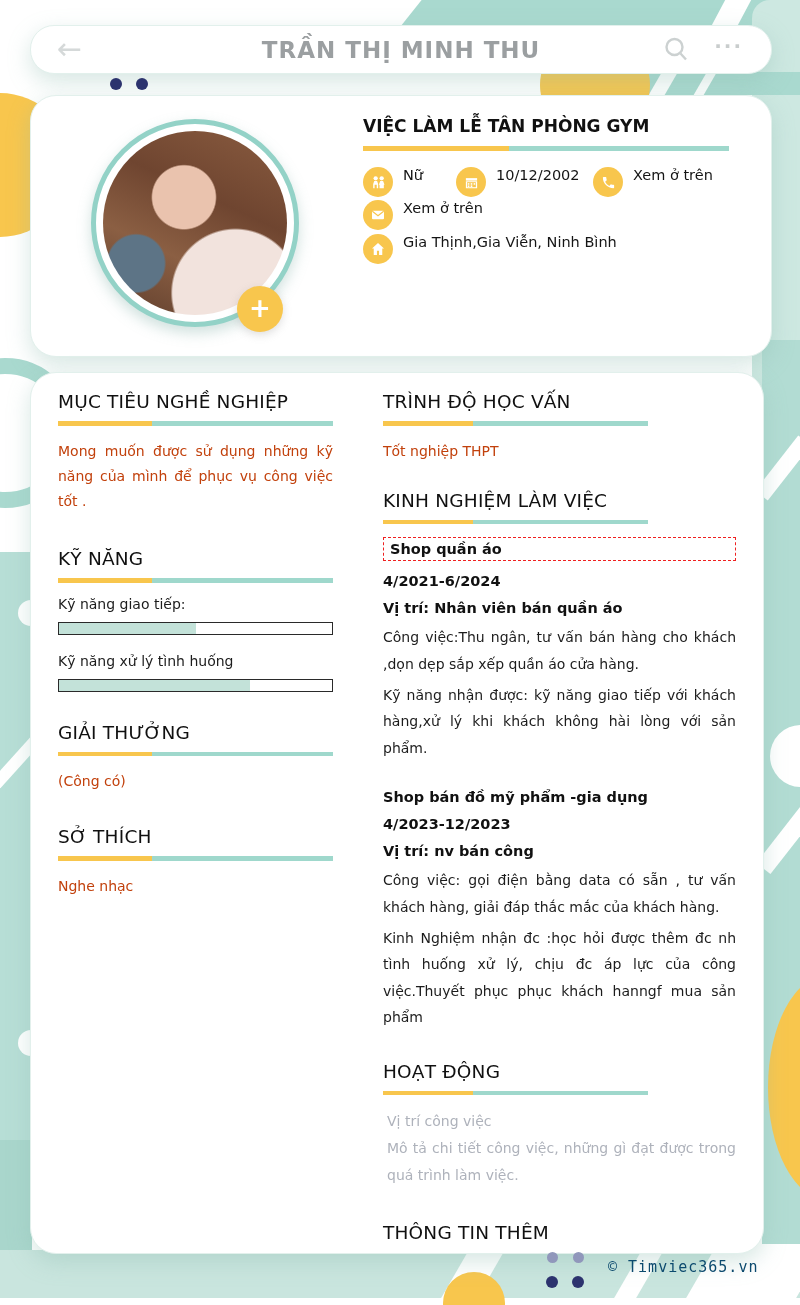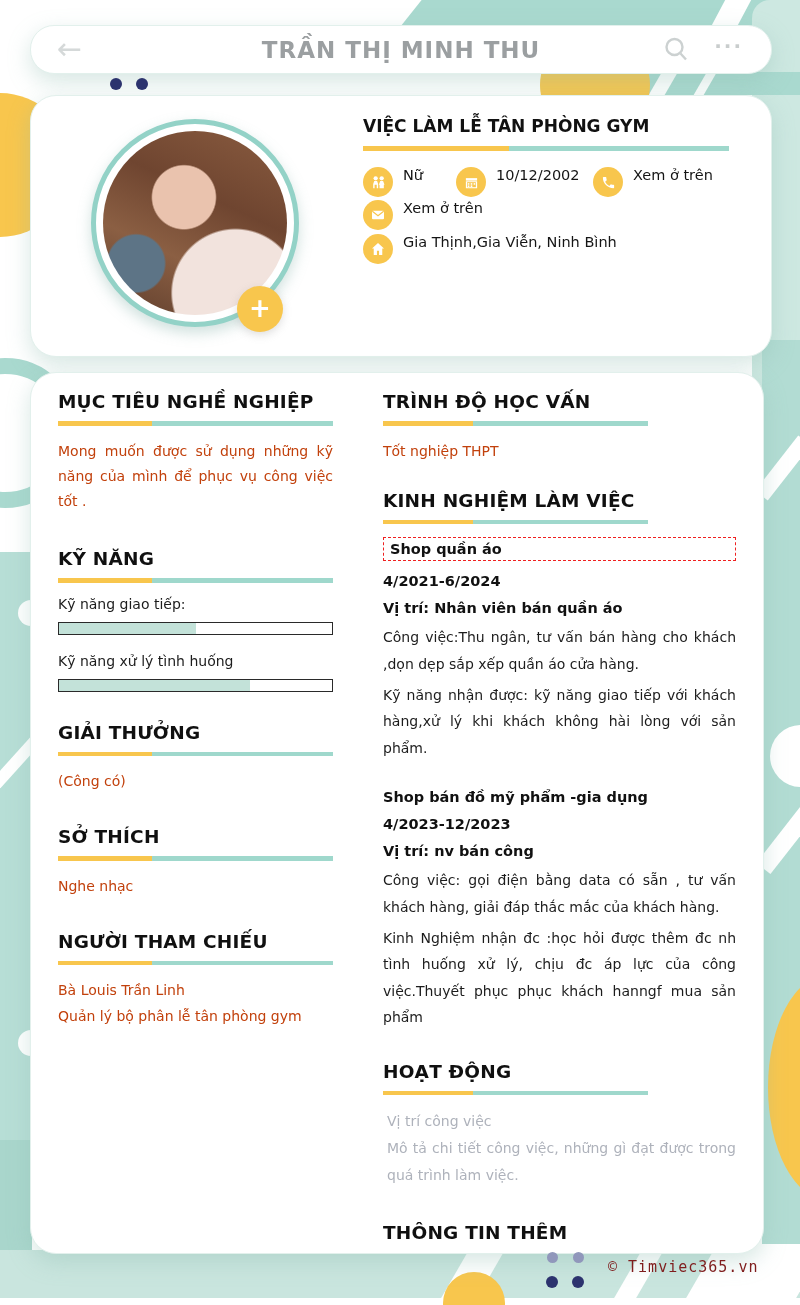--- a/index.html
+++ b/index.html
@@ -74,36 +74,36 @@
   .info-item{display:flex;align-items:flex-start;}
   .ic-circle{width:30px;height:30px;border-radius:50%;background:#f8c64d;flex:0 0 30px;
     display:flex;align-items:center;justify-content:center;}
   .info-txt{margin-left:10px;font-size:14.5px;color:#151515;}
 
   .main-card{left:30px;top:372px;width:732px;height:880px;border-radius:26px;}
   .col{position:absolute;top:0;}
   .col-left{left:27px;width:275px;}
   .col-right{left:352px;width:353px;}
   .sec{margin-bottom:26px;}
-  .sec-title{font-size:18.5px;font-weight:bold;color:#101010;letter-spacing:.2px;}
+  .sec-title{font-size:18.5px;font-weight:normal;color:#101010;letter-spacing:.2px;}
   .sec-rule{height:4.5px;display:flex;margin-top:9px;margin-bottom:13px;}
   .sec-rule .rule-y{width:34%;}
   .rule-w265{width:265px;}
   .body-txt{font-size:14px;color:#c2410c;line-height:1.8;text-align:justify;}
   .skill-label{font-size:14px;color:#1c1c1c;margin-top:6px;}
   .skill-bar{margin-top:10px;margin-bottom:18px;height:11px;border:1px solid #2a2a2a;background:#ffffff;}
   .skill-fill{height:100%;background:#c3e2d9;}
   .job{margin-bottom:20px;}
   .job-company{border:1px dashed #ef2020;padding:3px 6px;font-size:14.5px;font-weight:bold;color:#111;cursor:text;}
   .job-bold{font-size:14.5px;font-weight:bold;color:#111;margin-top:8px;line-height:1.7;}
   .job-desc{font-size:14px;color:#1c1c1c;line-height:1.9;text-align:justify;margin-top:4px;}
   .ph-txt{font-size:14px;color:#aeb2bb;line-height:1.9;text-align:justify;}
   .footer-credit{position:absolute;left:608px;top:1258px;z-index:5;
     font-family:"DejaVu Sans Mono","Liberation Mono",monospace;
-    font-size:15px;color:#7f1d1d;letter-spacing:1px;}
+    font-size:15px;color:#0c4a6e;letter-spacing:1px;}
   svg{display:block;}
 </style>
 </head>
 <body>
 
 <div class="shape top-band"></div>
 <div class="shape top-band-slash"></div>
 <div class="shape right-light"></div>
 <div class="shape right-strip"></div>
 <div class="shape right-slash1"></div>
@@ -260,29 +260,20 @@
 
     <div class="sec" style="margin-top:32px;">
       <div class="sec-title">SỞ THÍCH</div>
       <div class="sec-rule">
           <span class="rule-y"></span>
           <span class="rule-t"></span>
         </div>
       <div class="body-txt">Nghe nhạc</div>
     </div>
 
-    <div class="sec" style="margin-top:32px;">
-      <div class="sec-title">NGƯỜI THAM CHIẾU</div>
-      <div class="sec-rule">
-          <span class="rule-y"></span>
-          <span class="rule-t"></span>
-        </div>
-      <div class="body-txt">Bà Louis Trần Linh</div>
-      <div class="body-txt">Quản lý bộ phân lễ tân phòng gym</div>
-    </div>
   </div>
 
   <div class="col col-right" style="top:18px;">
 
     <div class="sec">
       <div class="sec-title">TRÌNH ĐỘ HỌC VẤN</div>
       <div class="sec-rule rule-w265">
           <span class="rule-y"></span>
           <span class="rule-t"></span>
         </div>

